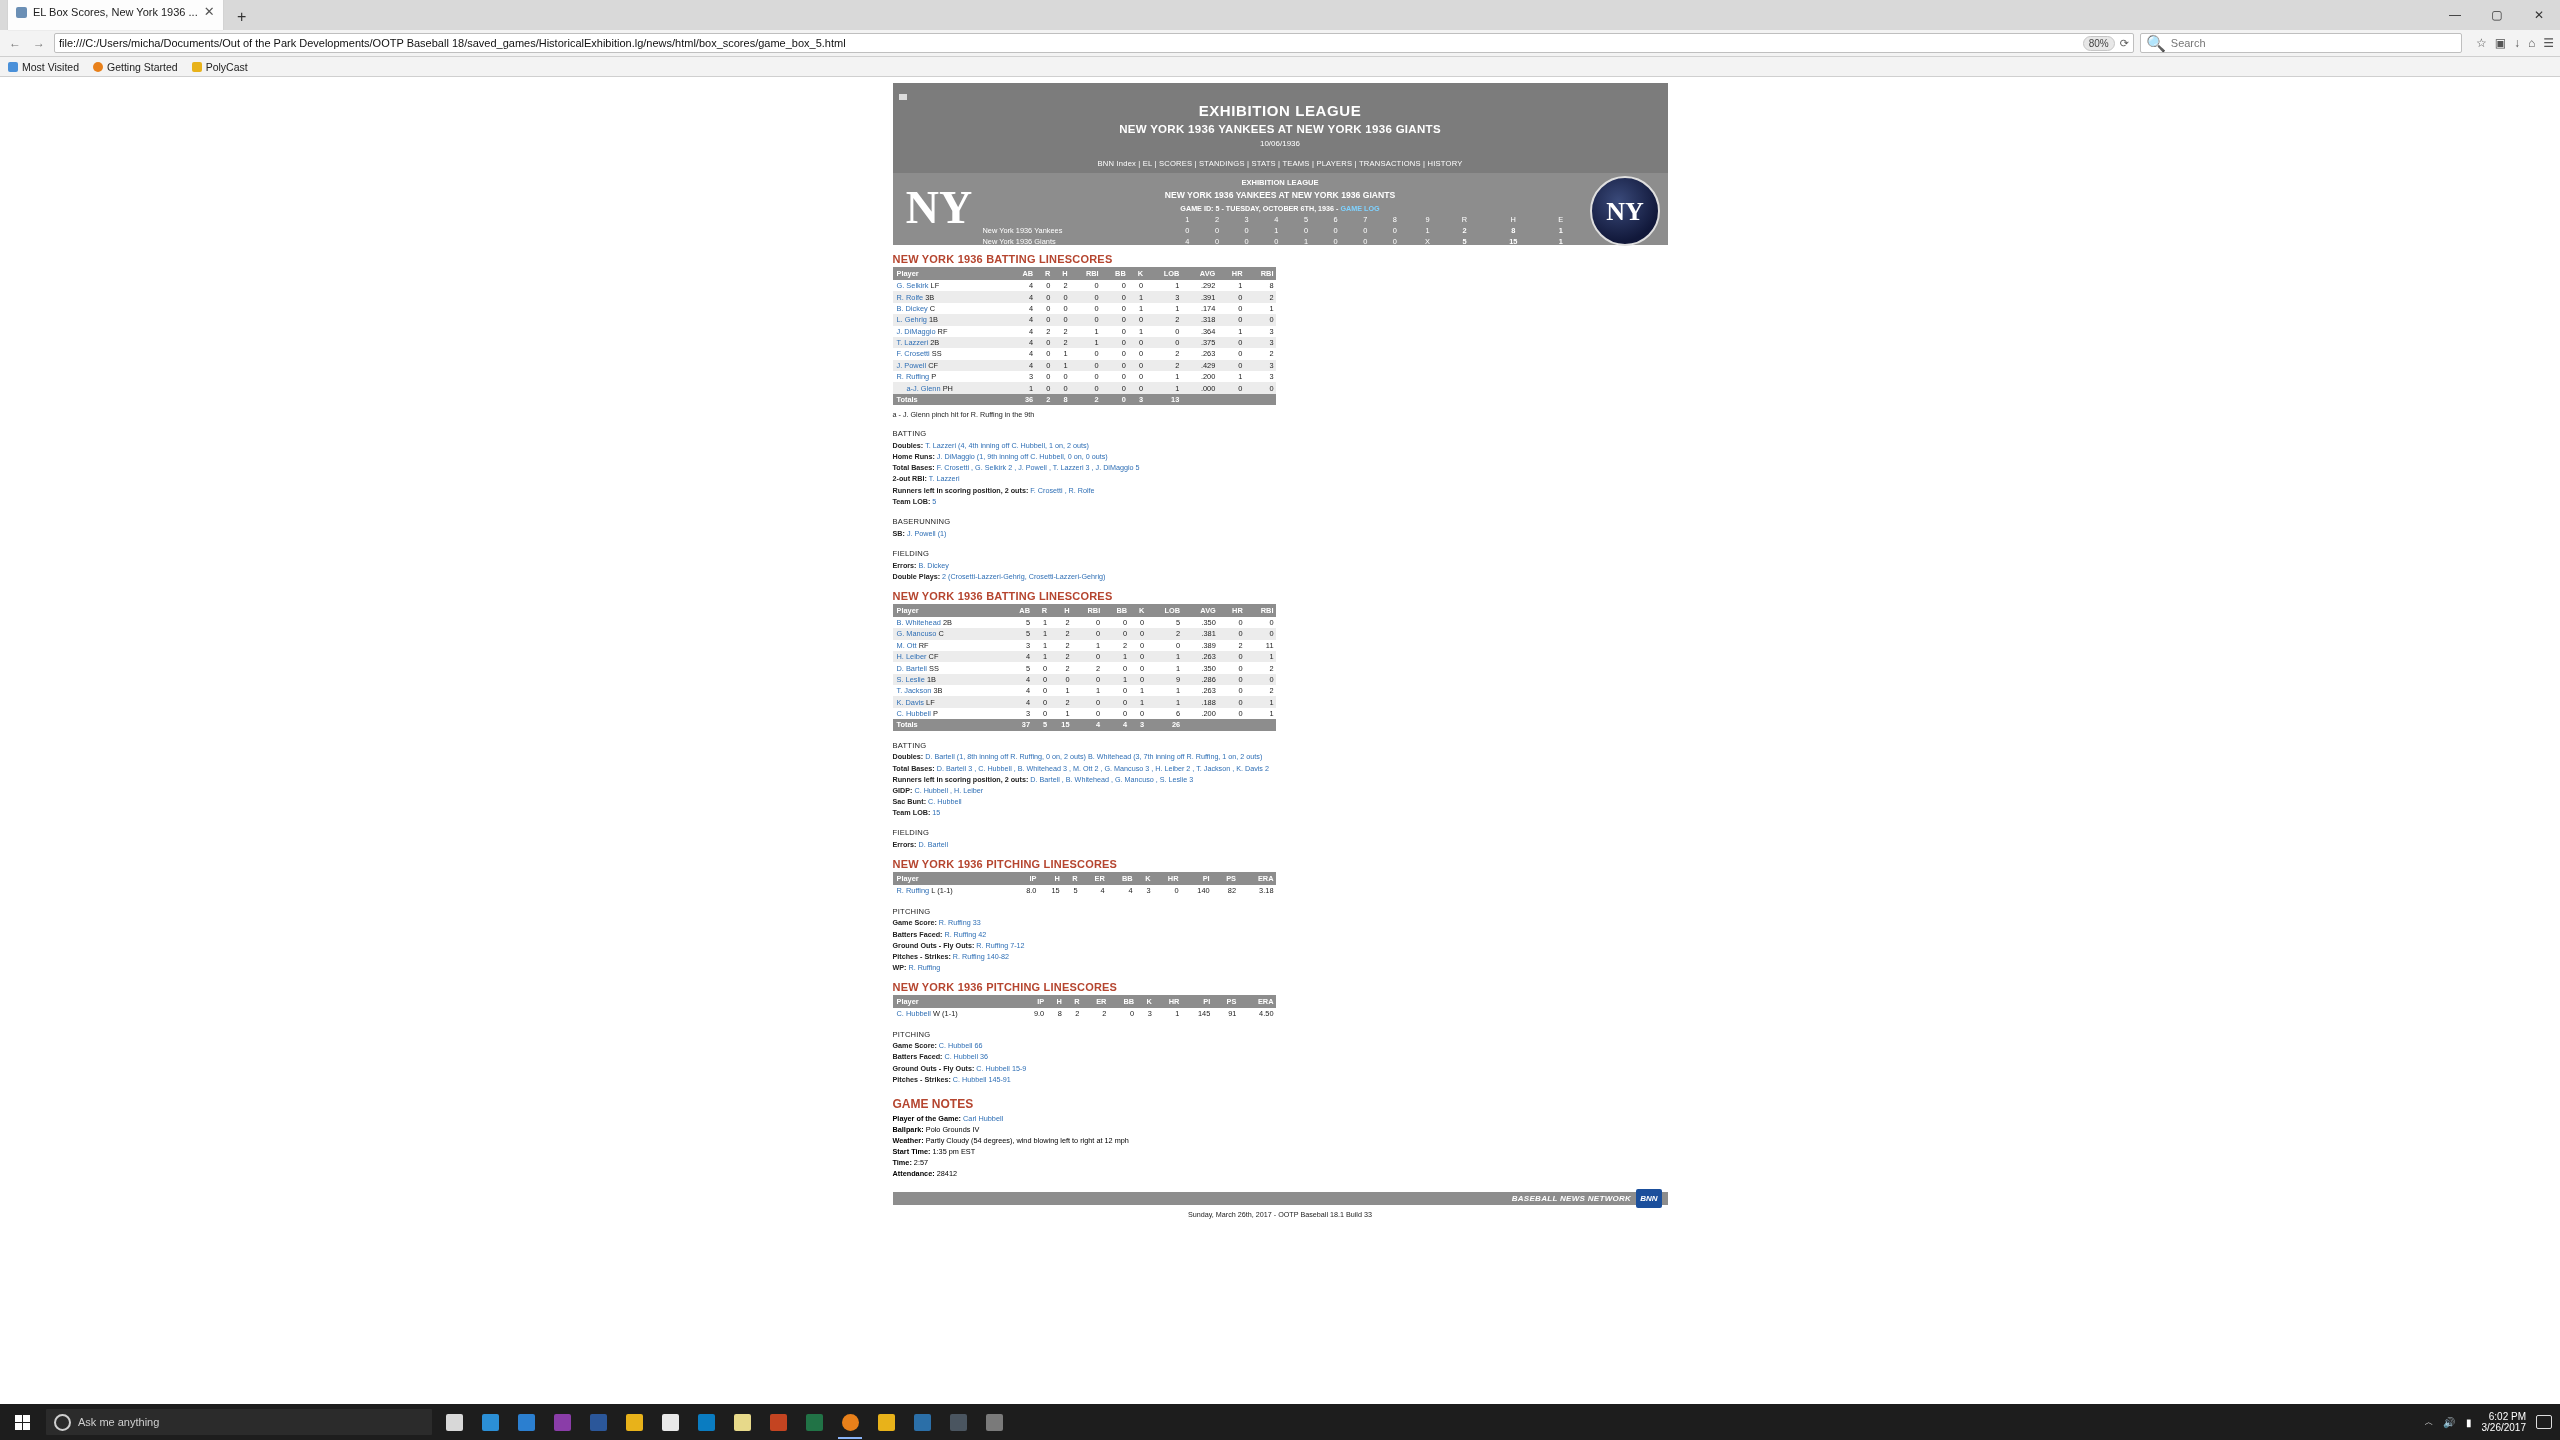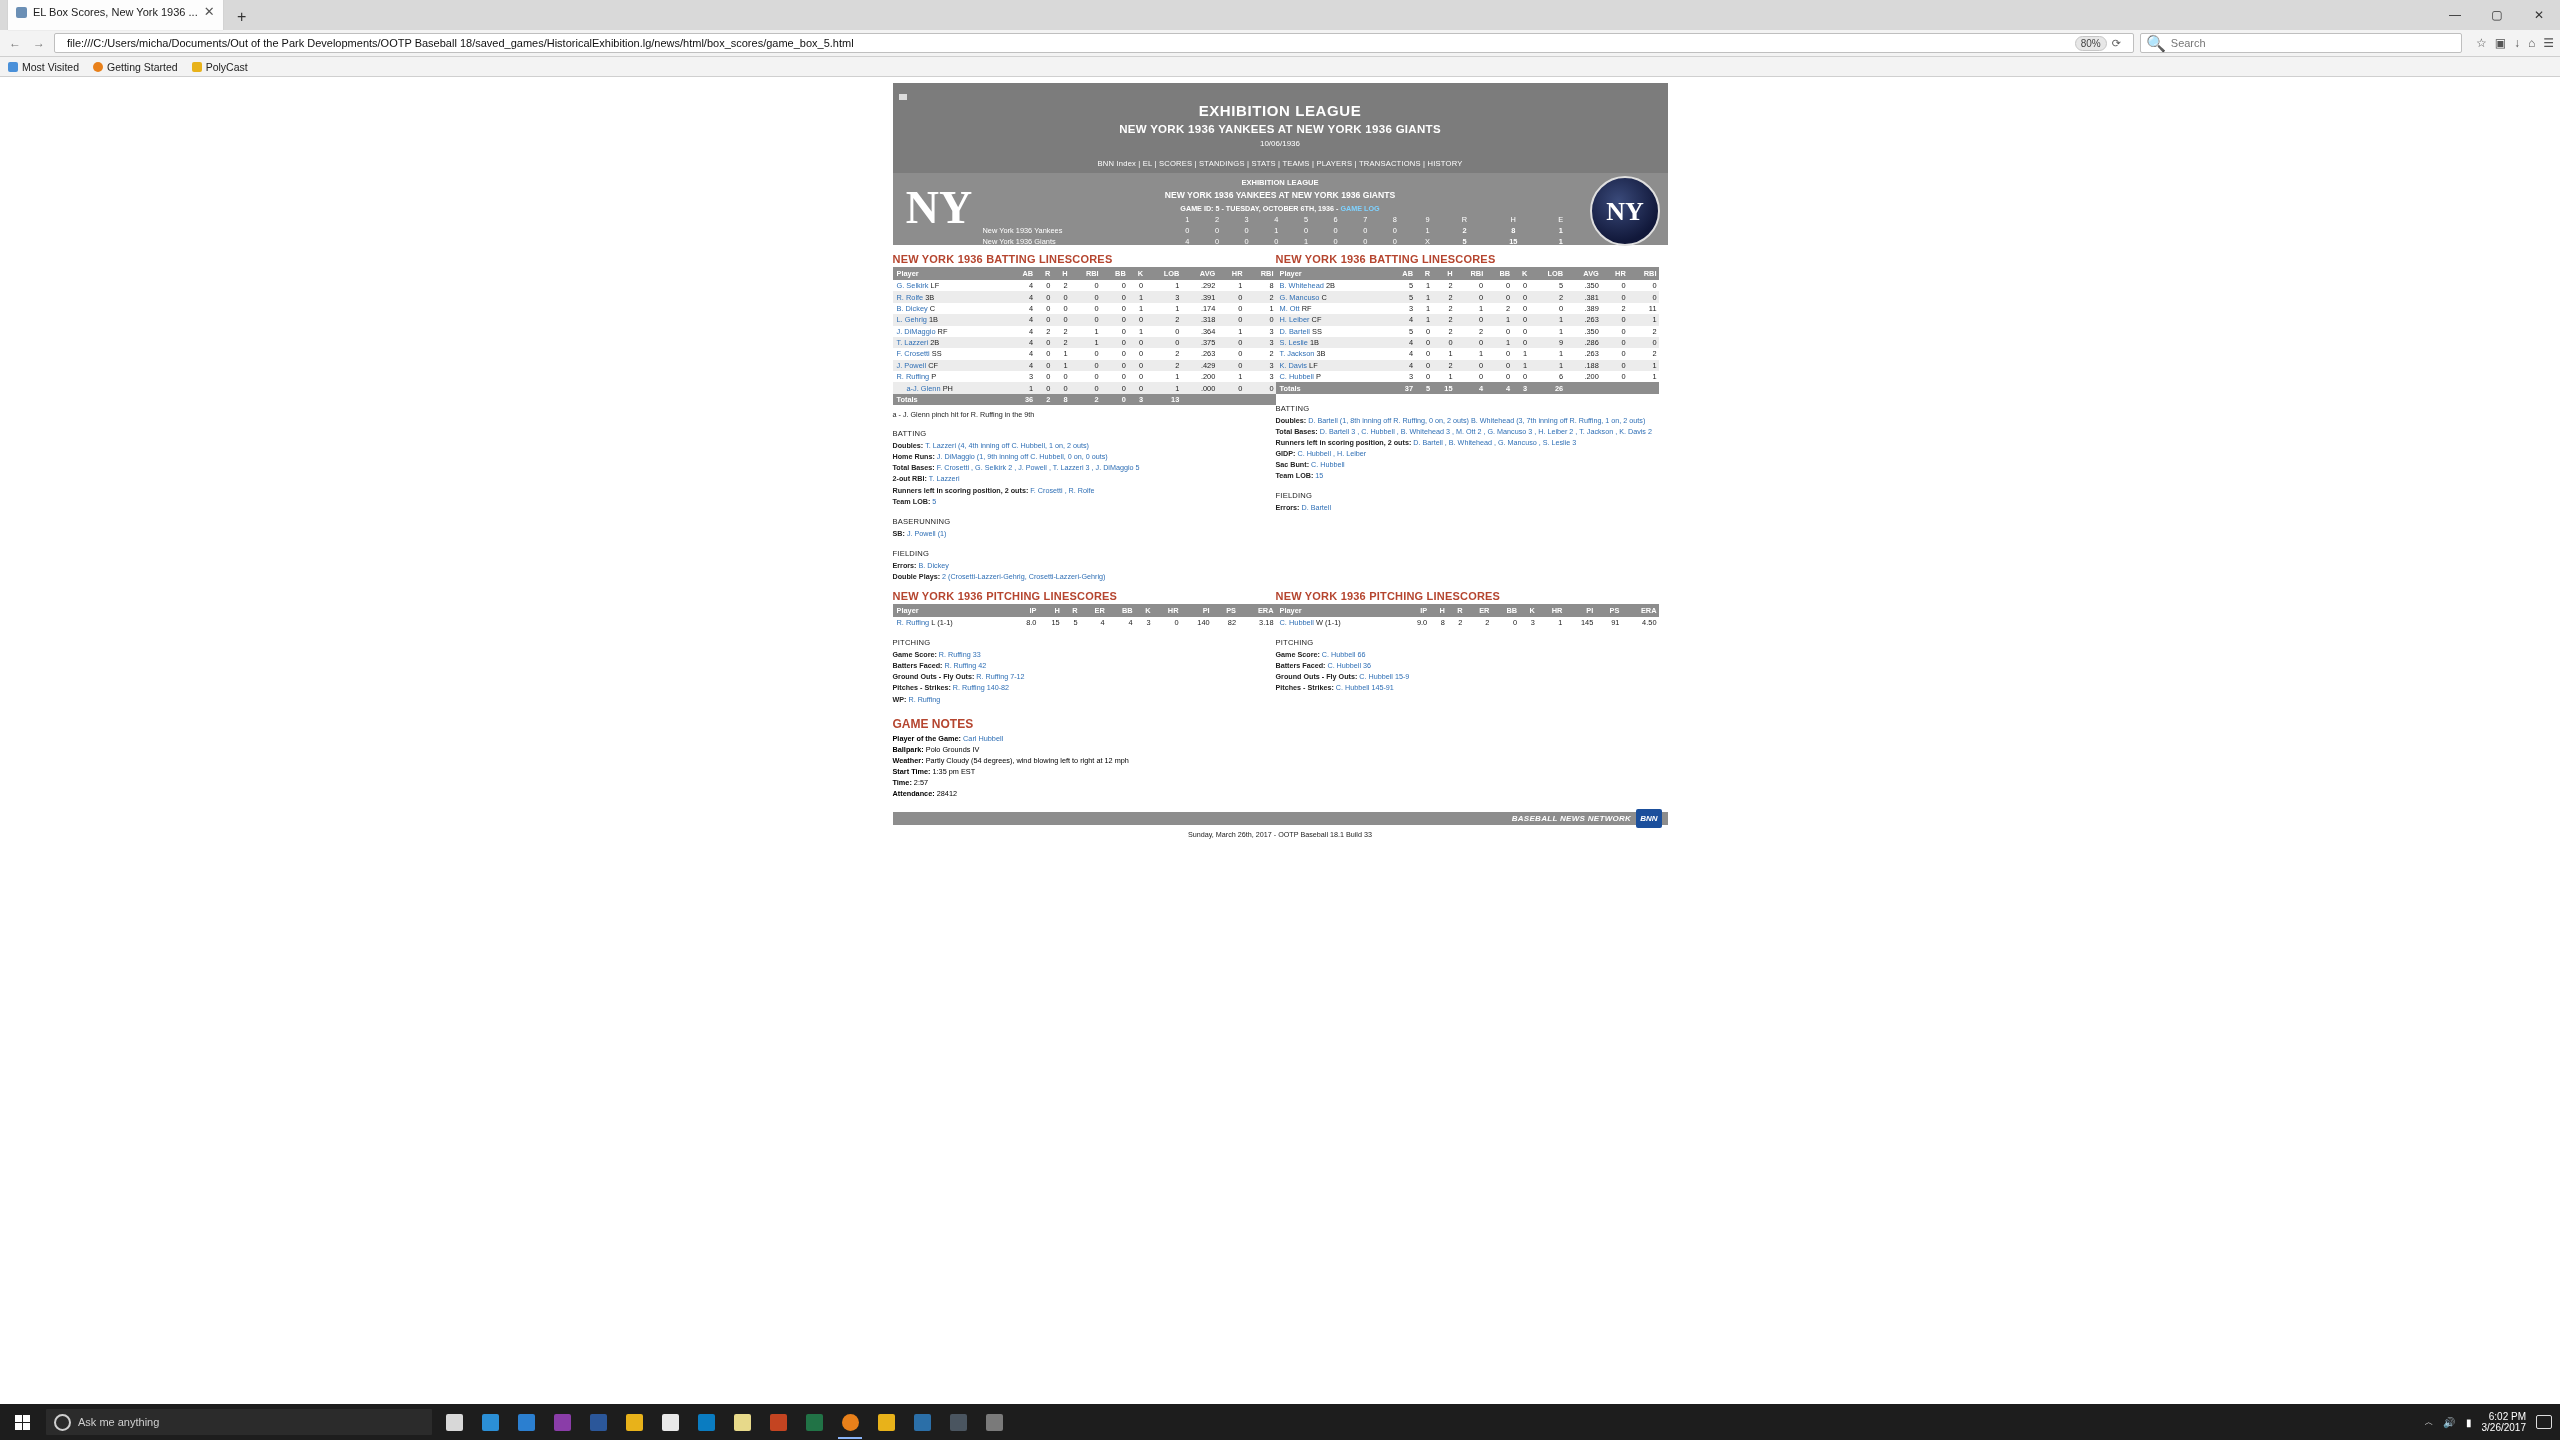--- a/index.html
+++ b/index.html
@@ -11,21 +11,21 @@
   .tab{margin-left:8px;height:26px;background:#fdfdfd;border-top-left-radius:4px;border-top-right-radius:4px;display:flex;align-items:flex-end;padding:12px 8px;min-width:190px;max-width:210px;box-shadow:0 0 1px rgba(0,0,0,.3);}
   .tab .favicon{width:11px;height:11px;background:#6b8fb5;border-radius:2px;margin-right:6px;flex:0 0 auto;}
   .tab .tab-title{font-size:11px;color:#222;white-space:nowrap;overflow:hidden;text-overflow:ellipsis;flex:1;}
   .tab .tab-close{font-size:13px;color:#555;margin-left:6px;cursor:pointer;line-height:1;}
   .newtab{margin-left:6px;height:26px;width:26px;display:flex;align-items:center;justify-content:center;font-size:16px;color:#333;cursor:pointer;}
   .wincontrols{position:absolute;right:0;top:0;height:30px;display:flex;align-items:center;}
   .wincontrols div{width:42px;height:30px;display:flex;align-items:center;justify-content:center;font-size:12px;color:#333;cursor:pointer;}
 
   .navbar{height:26px;background:#f3f3f3;border-bottom:1px solid #cfcfcf;display:flex;align-items:center;padding:0 6px;gap:6px;}
   .navbtn{width:18px;height:18px;display:flex;align-items:center;justify-content:center;color:#777;font-size:12px;cursor:pointer;}
-  .urlbar{flex:1;height:18px;background:#fff;border:1px solid #bfbfbf;border-radius:2px;display:flex;align-items:center;padding:0 12px;gap:5px;}
+  .urlbar{flex:1;height:18px;background:#fff;border:1px solid #bfbfbf;border-radius:2px;display:flex;align-items:center;padding:0 4px;gap:5px;}
   .urlbar .urltext{font-size:11px;color:#111;white-space:nowrap;overflow:hidden;text-overflow:ellipsis;flex:1;}
   .urlbar .zoom{font-size:10px;color:#444;background:#e7e7e7;border:1px solid #c6c6c6;border-radius:8px;padding:0 5px;line-height:13px;}
   .urlbar .reload{font-size:11px;color:#555;}
   .searchbar{width:310px;height:18px;background:#fff;border:1px solid #bfbfbf;border-radius:2px;display:flex;align-items:center;padding:0 5px;gap:5px;}
   .searchbar .ph{font-size:11px;color:#777;}
   .rightnav{display:flex;align-items:center;gap:8px;padding-left:8px;}
   .rightnav span{font-size:12px;color:#555;cursor:pointer;}
 
   .bookmarks{height:19px;background:#f3f3f3;border-bottom:1px solid #cfcfcf;display:flex;align-items:center;padding:0 8px;gap:14px;}
   .bm{display:flex;align-items:center;gap:4px;font-size:10.5px;color:#222;cursor:pointer;}
@@ -52,21 +52,21 @@
   .scorebox .ttl .a{font-size:7.6px;font-weight:bold;}
   .scorebox .ttl .b{font-size:8.6px;font-weight:bold;margin-top:3px;}
   .scorebox .ttl .c{font-size:7.2px;font-weight:bold;margin-top:4px;}
   .scorebox .ttl .c a{color:#7fd2ff;text-decoration:none;}
   .linescore{position:absolute;left:86px;top:41px;width:600px;font-size:7.4px;color:#fff;border-collapse:collapse;}
   .linescore td,.linescore th{padding:1px 0;text-align:center;font-weight:normal;}
   .linescore .tname{text-align:left;padding-left:4px;width:190px;}
   .linescore tr.win{font-weight:bold;}
   .linescore td.b{font-weight:bold;}
 
-  .cols{display:flex;margin-top:8px;}
+  .cols{display:flex;gap:8px;margin-top:8px;flex-direction:column;}
   .col{width:383px;}
   .sect-title{color:#b5452f;font-size:11px;font-weight:bold;letter-spacing:.2px;margin-bottom:2px;}
   table.stat{width:100%;border-collapse:collapse;font-size:7.4px;}
   table.stat thead th{background:#8d8d8d;color:#fff;font-weight:bold;padding:2px 2px;text-align:right;}
   table.stat thead th.first{text-align:left;padding-left:4px;}
   table.stat tbody td{padding:1.2px 2px;text-align:right;color:#222;}
   table.stat tbody td.first{text-align:left;padding-left:4px;}
   table.stat tbody tr.alt{background:#ececec;}
   table.stat tbody tr.totals{background:#8d8d8d;color:#fff;font-weight:bold;}
   table.stat tbody tr.totals td{color:#fff;}

